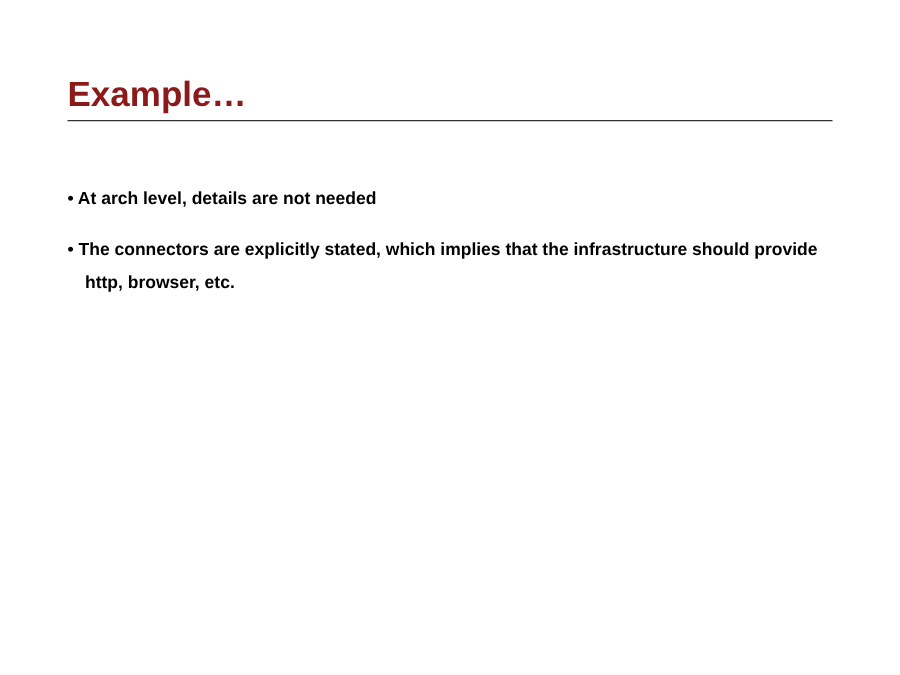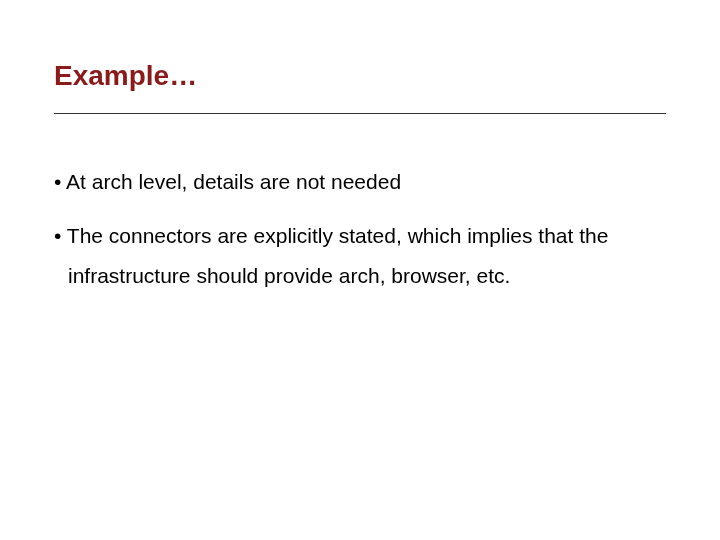--- a/index.html
+++ b/index.html
@@ -16,39 +16,40 @@
     }
     .slide {
       padding: 60px 54px 0 54px;
     }
     .title {
       font-size: 28px;
       font-weight: bold;
       color: #8b1a1a;
       margin-bottom: 48px;
       border-bottom: 1px solid #333;
-      padding-bottom: 21px;
+      padding-bottom: 4px;
     }
     .bullets {
       list-style: none;
       color: #000;
     }
     .bullets li {
-      font-size: 21px;
+      font-size: 14px;
       line-height: 1.9;
       margin-bottom: 14px;
       padding-left: 14px;
       text-indent: -14px;
+      font-weight: bold;
     }
     .bullets li::before {
       content: "• ";
     }
   </style>
 </head>
 <body>
 
 <div class="slide">
   <h1 class="title">Example…</h1>
   <ul class="bullets">
     <li>At arch level, details are not needed</li>
-    <li>The connectors are explicitly stated, which implies that the infrastructure should provide arch, browser, etc.</li>
+    <li>The connectors are explicitly stated, which implies that the infrastructure should provide http, browser, etc.</li>
   </ul>
 </div>
 
 </body></html>

